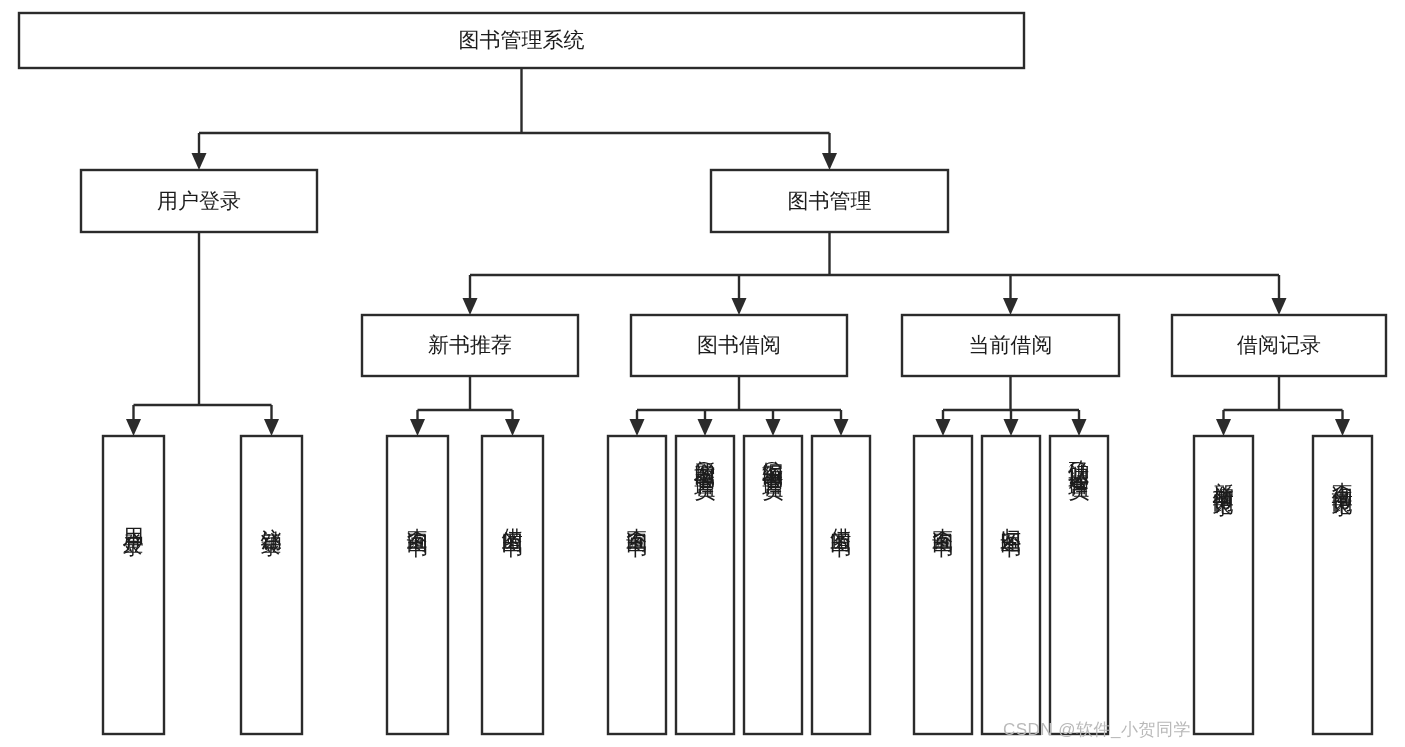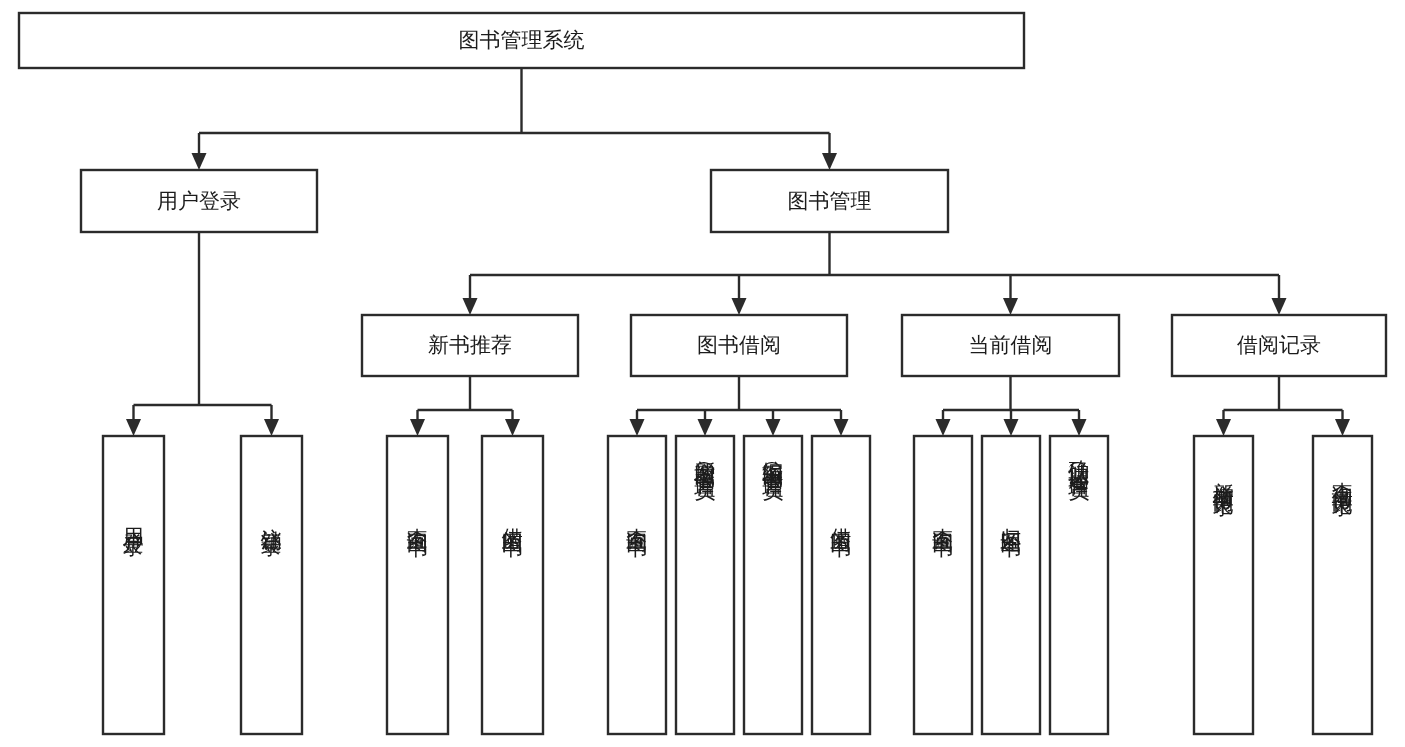--- a/index.html
+++ b/index.html
@@ -205,13 +205,14 @@
             <div class="vlabel-text">确认归还（管理员）</div>
           </div></foreignObject>
         <foreignObject x="1195" y="437" width="57" height="296"><div xmlns="http://www.w3.org/1999/xhtml" class="vlabel-holder" style="padding-top: 28px;">
             <div class="vlabel-text">新增借阅记录</div>
           </div></foreignObject>
         <foreignObject x="1314" y="437" width="57" height="296"><div xmlns="http://www.w3.org/1999/xhtml" class="vlabel-holder" style="padding-top: 28px;">
             <div class="vlabel-text">查询借阅记录</div>
           </div></foreignObject>
       </g>
   </svg>
+  <div id="watermark">CSDN @软件_小贺同学</div>
 </div>
 
 </body></html>

